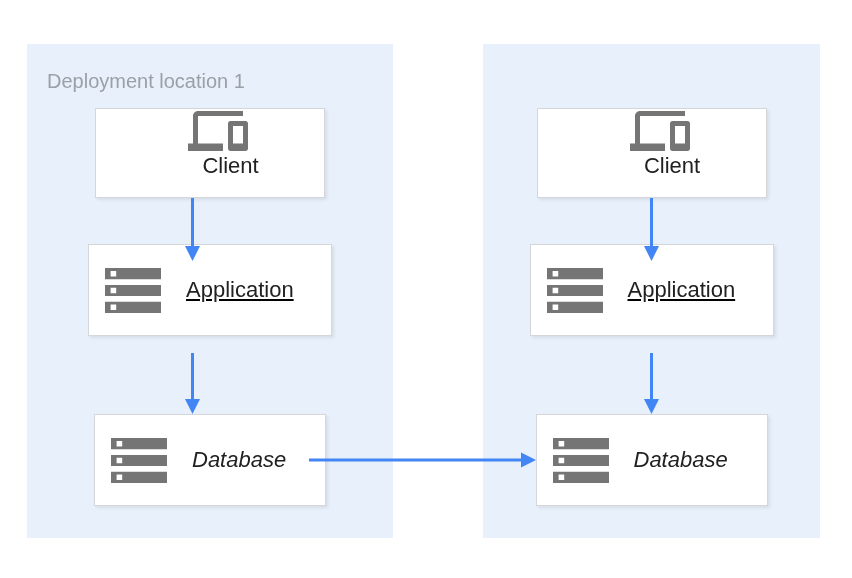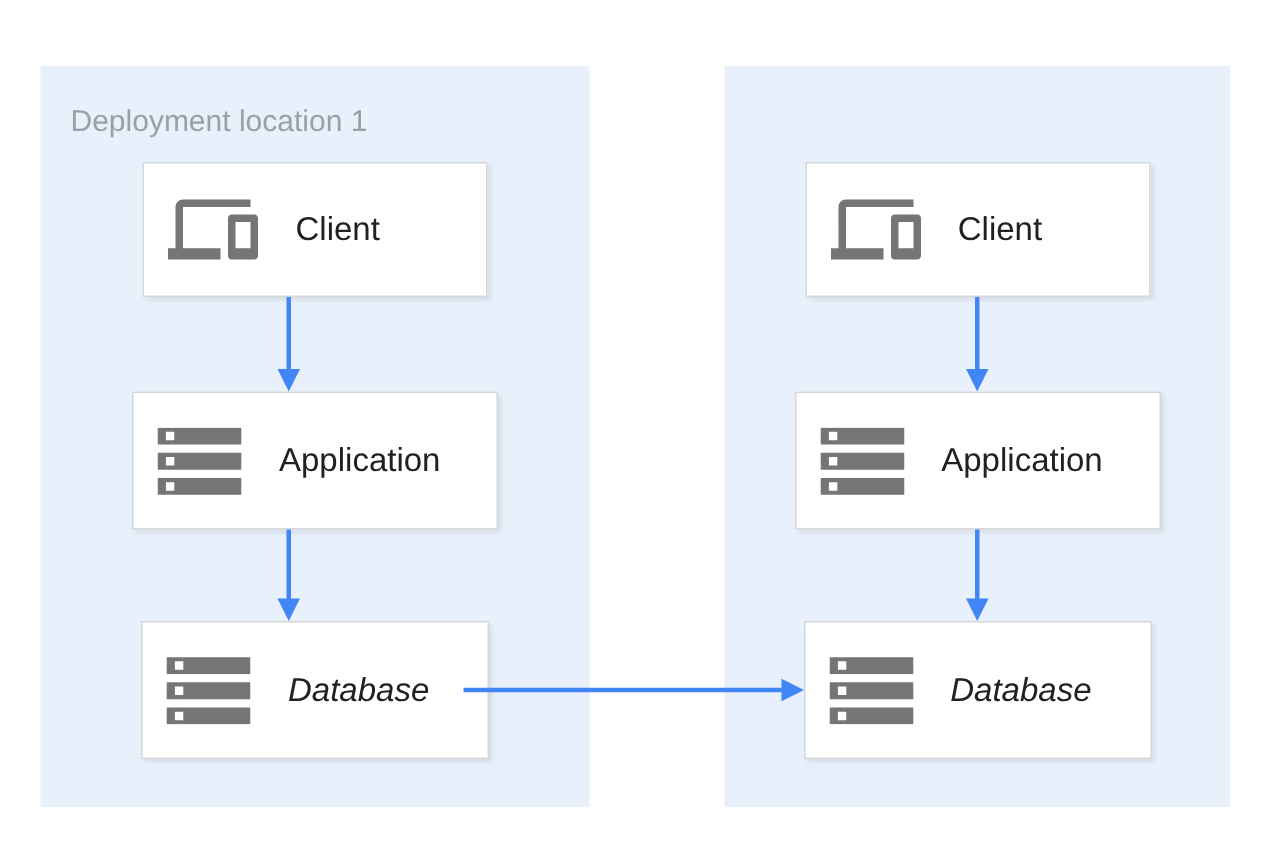--- a/index.html
+++ b/index.html
@@ -46,22 +46,22 @@
     position: absolute;
     left: 50%;
     transform: translateX(-50%);
     display: flex;
     align-items: center;
     padding-left: 16px;
     background: var(--c-node_bg);
     border: 1px solid var(--c-node_border);
     box-shadow: 2px 2px 3px rgba(0,0,0,0.08);
   }
-  .node-client      { top: 64px;  width: 230px; height: 90px; }
-  .node-application { top: 217px; width: 244px; height: 92px; }
+  .node-client      { top: 64px;  width: 230px; height: 90px; flex-direction: column; }
+  .node-application { top: 200px; width: 244px; height: 92px; text-decoration: underline; }
   .node-database    { top: 370px; width: 232px; height: 92px; font-style: italic; }
   .icon { display: block; color: var(--c-icon); flex: 0 0 auto; }
   .icon svg { display: block; fill: currentColor; }
   .node-label {
     margin-left: 25px;
     font-size: 22px;
     color: var(--c-node_label);
     white-space: nowrap;
   }
   .arrows {

